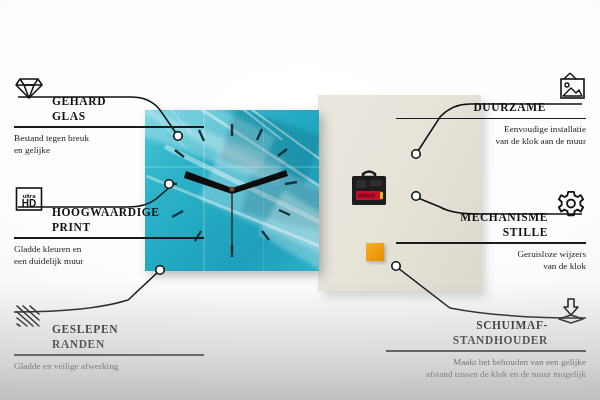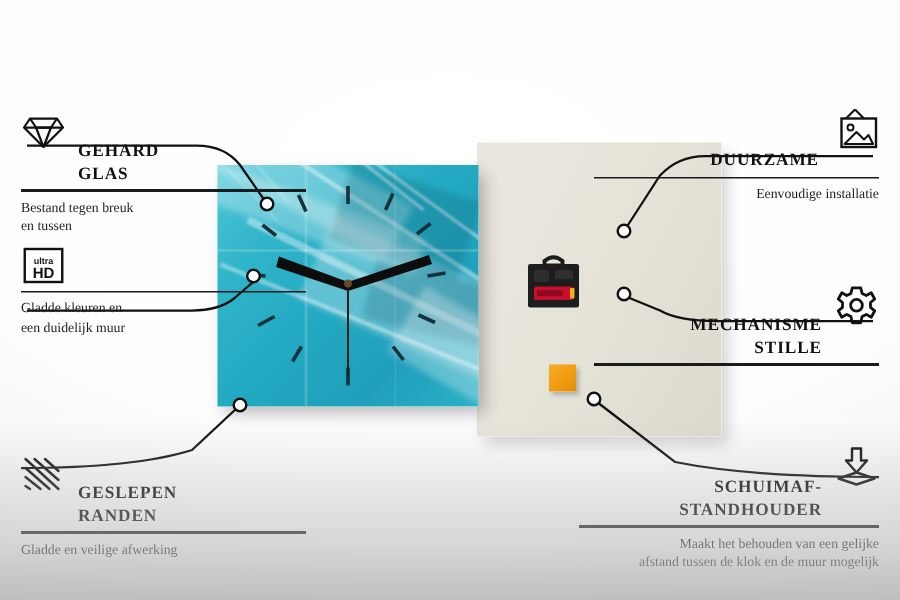--- a/index.html
+++ b/index.html
@@ -175,31 +175,35 @@
         </g>
       </svg>
       <div class="feat-title">
         <div>GEHARD</div>
         <div>GLAS</div>
       </div>
     </div>
     <div class="rule"></div>
     <div class="feat-desc">
       <div>Bestand tegen breuk</div>
-      <div>en tussen</div>
+      <div>en gelijke</div>
     </div>
   </div>
 
   <div class="feature left" id="feat-print">
     <div class="feat-head">
       <svg class="icon" width="30" height="28" viewBox="0 0 30 28">
         <rect x="2.5" y="3" width="25" height="22" fill="none" stroke="#111" stroke-width="1.6"></rect>
         <text x="15" y="13" font-family="Liberation Sans, sans-serif" font-size="6" font-weight="bold" fill="#111" text-anchor="middle">ultra</text>
         <text x="15" y="22" font-family="Liberation Sans, sans-serif" font-size="10" font-weight="bold" fill="#111" text-anchor="middle">HD</text>
       </svg>
+      <div class="feat-title">
+        <div>HOOGWAARDIGE</div>
+        <div>PRINT</div>
+      </div>
     </div>
     <div class="rule"></div>
     <div class="feat-desc">
       <div>Gladde kleuren en</div>
       <div>een duidelijk muur</div>
     </div>
   </div>
 
   <div class="feature left" id="feat-randen">
     <div class="feat-head">
@@ -233,37 +237,42 @@
         <path d="M16 1 L22 7" fill="none" stroke="#111" stroke-width="1.4"></path>
         <path d="M16 1 L10 7" fill="none" stroke="#111" stroke-width="1.4"></path>
         <rect x="7" y="7" width="23" height="19" fill="none" stroke="#111" stroke-width="1.6"></rect>
         <circle cx="13" cy="13" r="2" fill="none" stroke="#111" stroke-width="1.3"></circle>
         <path d="M9 24 L17 16 L22 21 L25 18 L28 24 Z" fill="none" stroke="#111" stroke-width="1.4" stroke-linejoin="round"></path>
       </svg>
     </div>
     <div class="rule"></div>
     <div class="feat-desc">
       <div>Eenvoudige installatie</div>
+      <div>van de klok aan de muur</div>
     </div>
   </div>
 
   <div class="feature right" id="feat-mechanisme">
     <div class="feat-head">
       <div class="feat-title">
         <div>MECHANISME</div>
         <div>STILLE</div>
       </div>
       <svg class="icon" width="30" height="28" viewBox="0 0 30 30">
         <g fill="none" stroke="#111" stroke-width="2" stroke-linejoin="round">
           <path d="M12 2 L18 2 L19 6 L22 7.5 L25.5 5.5 L28 10 L25 12.5 L25 16 L28 18.5 L25.5 23 L22 21 L19 22.5 L18 27 L12 27 L11 22.5 L8 21 L4.5 23 L2 18.5 L5 16 L5 12.5 L2 10 L4.5 5.5 L8 7.5 L11 6 Z"></path>
           <circle cx="15" cy="14.5" r="4.2"></circle>
         </g>
       </svg>
     </div>
     <div class="rule"></div>
+    <div class="feat-desc">
+      <div>Geruisloze wijzers</div>
+      <div>van de klok</div>
+    </div>
   </div>
 
   <div class="feature right" id="feat-schuim">
     <div class="feat-head">
       <div class="feat-title">
         <div>SCHUIMAF-</div>
         <div>STANDHOUDER</div>
       </div>
       <svg class="icon" width="30" height="28" viewBox="0 0 30 28">
         <path d="M12 1 L18 1 L18 9 L22 9 L15 17 L8 9 L12 9 Z" fill="none" stroke="#111" stroke-width="1.6" stroke-linejoin="round"></path>

